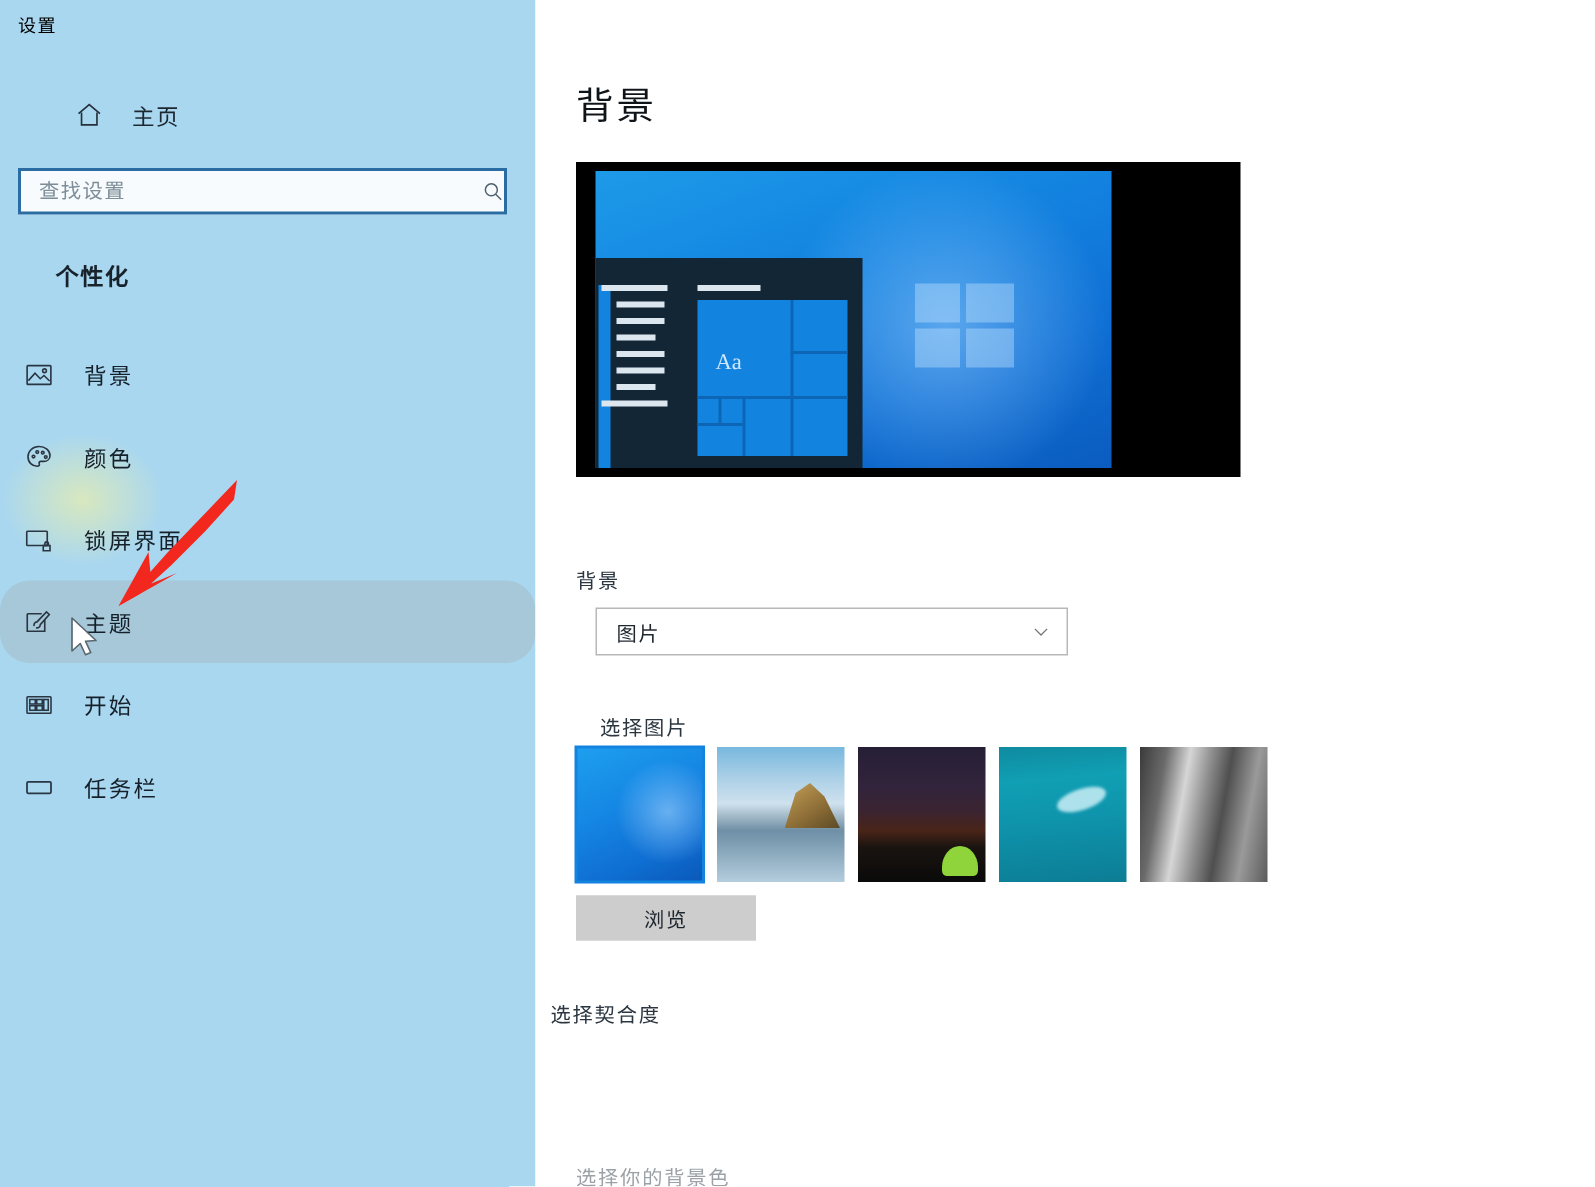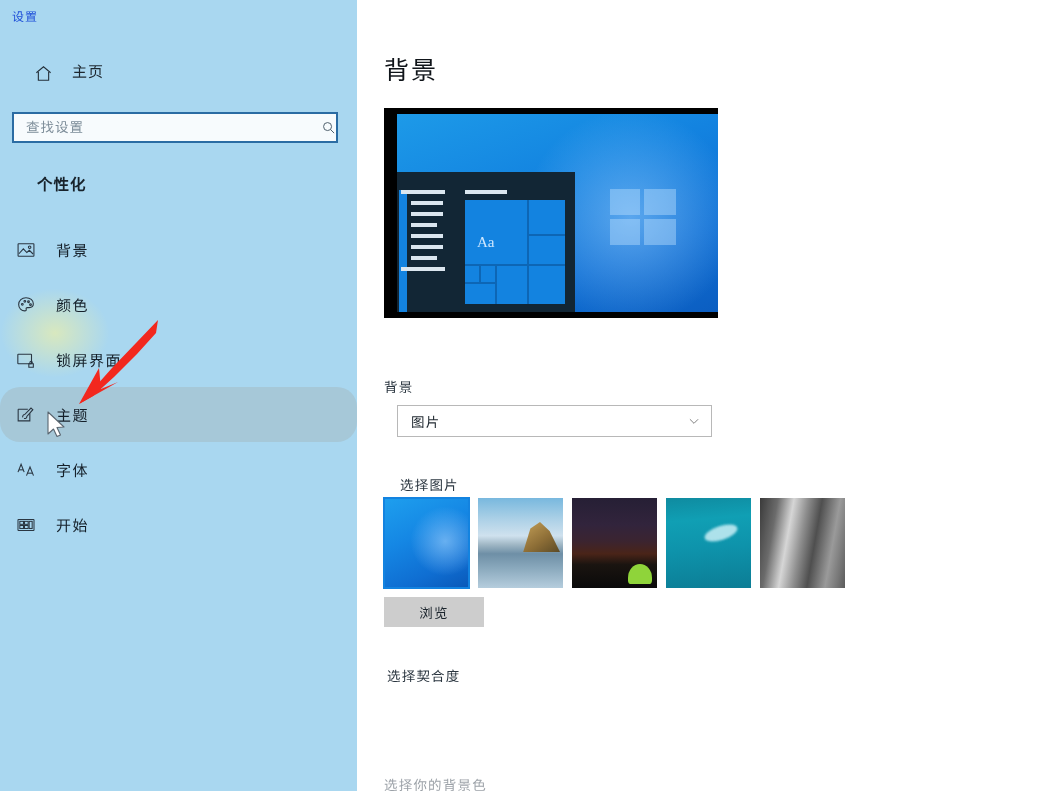--- a/index.html
+++ b/index.html
@@ -28,32 +28,32 @@
     background: #a9d7f0;
     flex: 0 0 357px;
     overflow: hidden;
   }
 
   .win-title {
     position: absolute;
     left: 12px;
     top: 7px;
     font-size: 12px;
-    color: #1d4ed8;
+    color: #000000;
     letter-spacing: 1px;
   }
 
   .home-row {
     position: absolute;
-    left: 0;
+    left: 16px;
     top: 60px;
     width: 357px;
     height: 32px;
     display: flex;
-    align-items: flex-start;
+    align-items: center;
     padding-left: 30px;
   }
   .home-row .ico {
     width: 26px;
     height: 26px;
     display: flex;
     align-items: center;
     justify-content: center;
     color: #25303a;
   }
@@ -162,21 +162,21 @@
     font-size: 25px;
     color: #0f1419;
     letter-spacing: 2px;
   }
 
   
   .preview {
     position: absolute;
     left: 27px;
     top: 108px;
-    width: 334px;
+    width: 443px;
     height: 210px;
     background: #000000;
     overflow: hidden;
   }
   .pv-wall {
     position: absolute;
     left: 13px;
     top: 6px;
     width: 344px;
     height: 198px;
@@ -334,21 +334,21 @@
   }
   .th5 {
     background: linear-gradient(100deg, #3a3a3a 0%, #6b6b6b 18%, #d6d6d6 34%,
       #8f8f8f 48%, #4f4f4f 62%, #9a9a9a 80%, #5c5c5c 100%);
   }
 
   .browse-btn {
     position: absolute;
     left: 27px;
     top: 597px;
-    width: 100px;
+    width: 120px;
     height: 30px;
     background: #cdcdcd;
     border: 1px solid #cdcdcd;
     font-size: 13.5px;
     color: #1d262e;
     letter-spacing: 1.2px;
     font-family: "Liberation Sans", "DejaVu Sans", sans-serif;
     cursor: default;
   }
 
@@ -435,46 +435,43 @@
       <div class="nav-item selected">
         <span class="n-ico">
           <svg width="20" height="20" viewBox="0 0 24 24" fill="none" stroke="currentColor" stroke-width="1.3">
             <path d="M2.6 5 h11.6 M2.6 5 v14 h14 v-9"></path>
             <path d="M9.6 16.2 c2.2 0.4 3.4-0.8 3.4-2.5 l7.2-8.1 -2.2-2 -7.6 7.9 c-1.7 0.1-2.8 1.6-2.3 3.4"></path>
           </svg>
         </span>
         <span class="n-lbl">主题</span>
       </div>
 
-      <div class="nav-item">
-        <span class="n-ico">
-          <svg width="20" height="20" viewBox="0 0 24 24" fill="none" stroke="currentColor" stroke-width="1.3">
-            <path d="M2.4 14.6 L6.1 5.2 L9.8 14.6"></path>
-            <path d="M3.6 11.8 h5"></path>
-            <path d="M12.6 18.8 L16.8 8.4 L21 18.8"></path>
-            <path d="M13.9 15.8 h5.8"></path>
-          </svg>
-        </span>
-        <span class="n-lbl">字体</span>
-      </div>
 
       <div class="nav-item">
         <span class="n-ico">
           <svg width="20" height="20" viewBox="0 0 24 24" fill="none" stroke="currentColor" stroke-width="1.25">
             <rect x="2.4" y="5.4" width="19.2" height="13.2" rx="0.6"></rect>
             <rect x="4.6" y="7.6" width="4.4" height="3.6"></rect>
             <rect x="10.2" y="7.6" width="4.4" height="3.6"></rect>
             <rect x="4.6" y="12.6" width="4.4" height="3.6"></rect>
             <rect x="10.2" y="12.6" width="4.4" height="3.6"></rect>
             <rect x="15.8" y="7.6" width="3.6" height="8.6"></rect>
           </svg>
         </span>
         <span class="n-lbl">开始</span>
       </div>
 
+      <div class="nav-item">
+        <span class="n-ico">
+          <svg width="20" height="20" viewBox="0 0 24 24" fill="none" stroke="currentColor" stroke-width="1.4">
+            <rect x="2.4" y="7.4" width="19.2" height="9.2" rx="1"></rect>
+          </svg>
+        </span>
+        <span class="n-lbl">任务栏</span>
+      </div>
 
     </div>
 
     <svg class="annot">
       <g>
         <path d="M158 320 L136 343 L112 368 L96 386 L88 396 L79 404 L93 396 L114 377 L137 354 L156 333 Z" fill="#f2281e"></path>
         <path d="M79 404 L99 368 L101 389 L118 382 Z" fill="#f2281e"></path>
         <path d="M158 320 L150 333 L156 330 Z" fill="#ffffff" opacity="0.0"></path>
       </g>
       <g>
@@ -537,18 +534,18 @@
     <div class="thumbs">
       <div class="thumb th1 sel"></div>
       <div class="thumb th2"></div>
       <div class="thumb th3"></div>
       <div class="thumb th4"></div>
       <div class="thumb th5"></div>
     </div>
 
     <button class="browse-btn">浏览</button>
 
-    <div class="field-label" style="left:30px; top:665px;">选择契合度</div>
+    <div class="field-label" style="left:10px; top:665px;">选择契合度</div>
 
     <div class="cut-label">选择你的背景色</div>
 
   </div>
 </div>
 
 </body></html>

